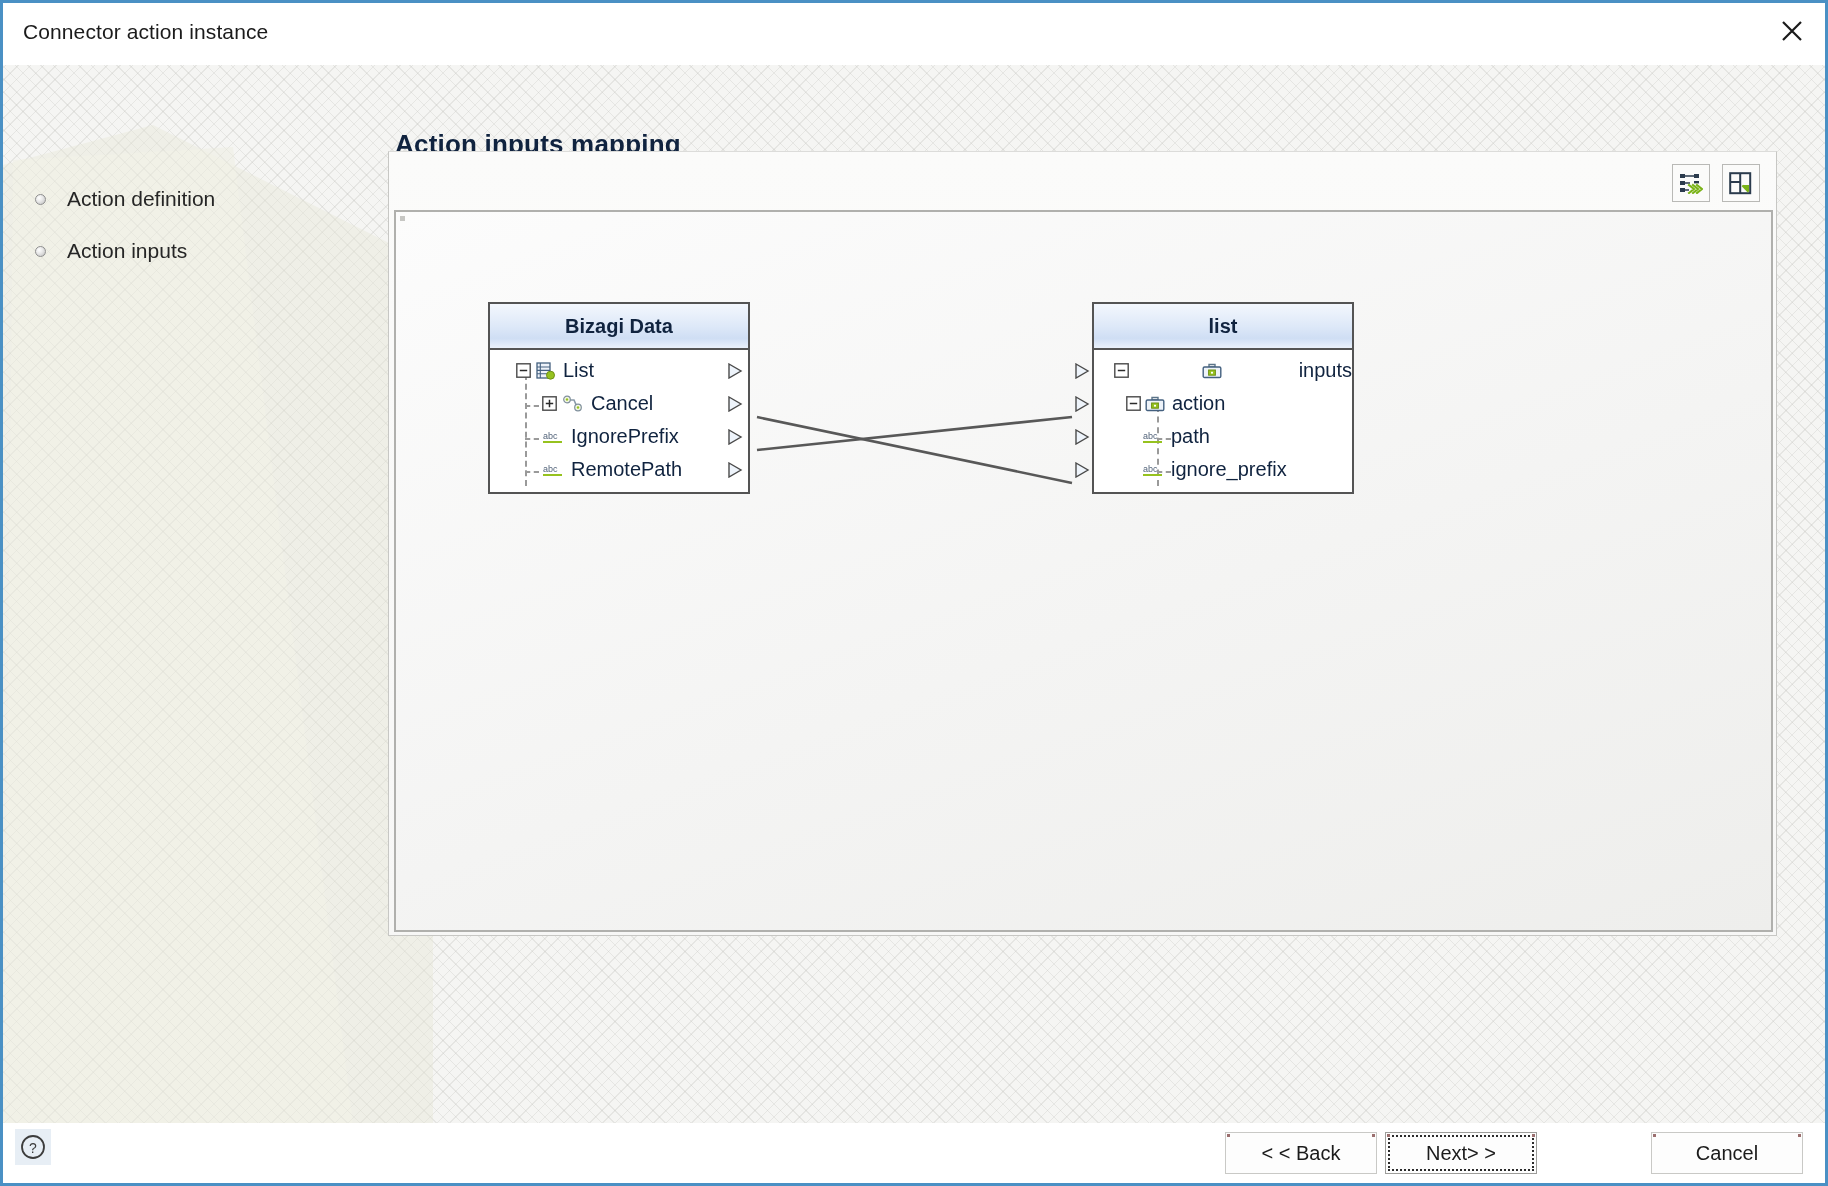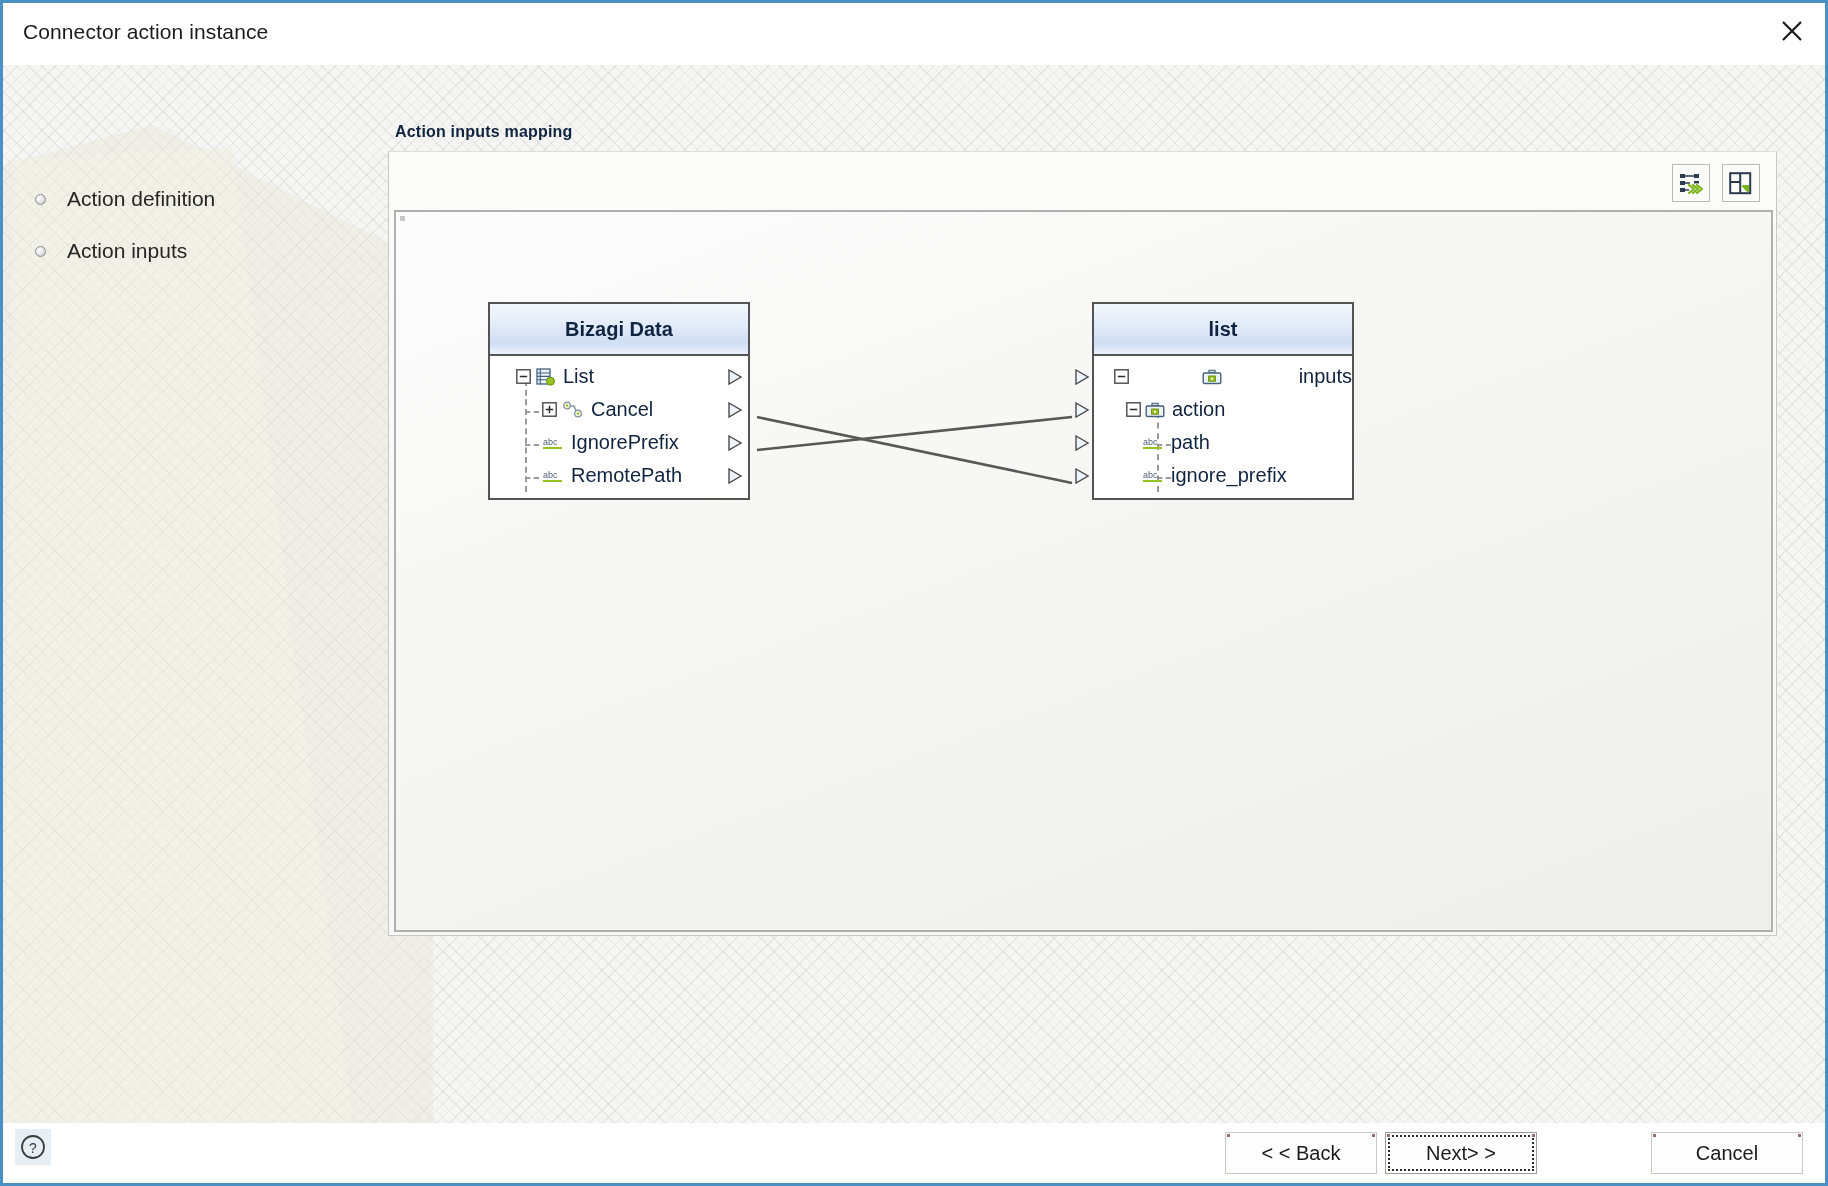--- a/index.html
+++ b/index.html
@@ -126,21 +126,21 @@
     position: absolute;
     left: 330px;
     top: 0;
     right: 0;
     bottom: 0;
   }
   #page-title {
     position: absolute;
     left: 62px;
     top: 47px;
-    font-size: 16px;
+    font-size: 26px;
     font-weight: bold;
     color: #10233f;
     letter-spacing: .2px;
   }
 
   
   #mapper-outer {
     position: absolute;
     left: 55px;
     top: 86px;
@@ -197,21 +197,21 @@
   }
 
   
   .node-box {
     position: absolute;
     box-sizing: border-box;
     border: 2px solid #545454;
     background: #ffffff;
   }
   .node-header {
-    height: 52px;
+    height: 46px;
     box-sizing: border-box;
     border-bottom: 2px solid #545454;
     background: linear-gradient(180deg, #f3f7fd 0%, #dde8f8 52%, #cfdef4 78%, #eaf1fb 100%);
     display: flex;
     align-items: center;
     justify-content: center;
     font-size: 20px;
     font-weight: bold;
     color: #10233f;
   }

